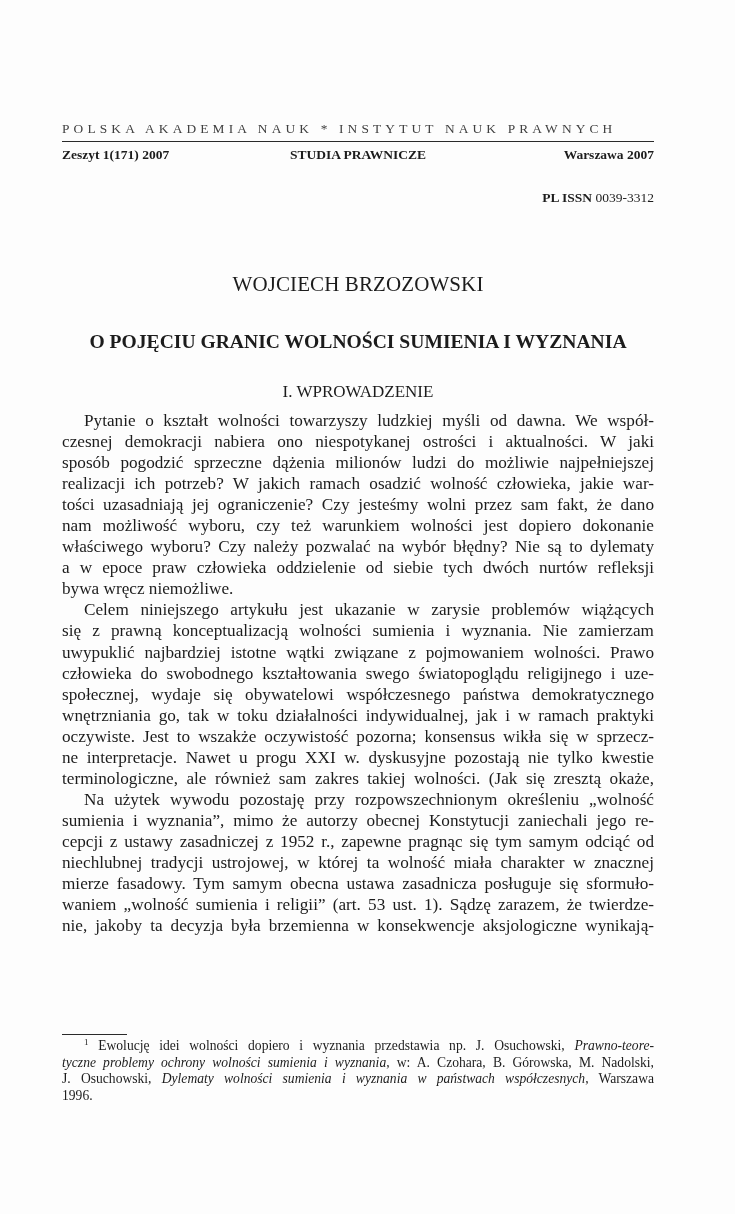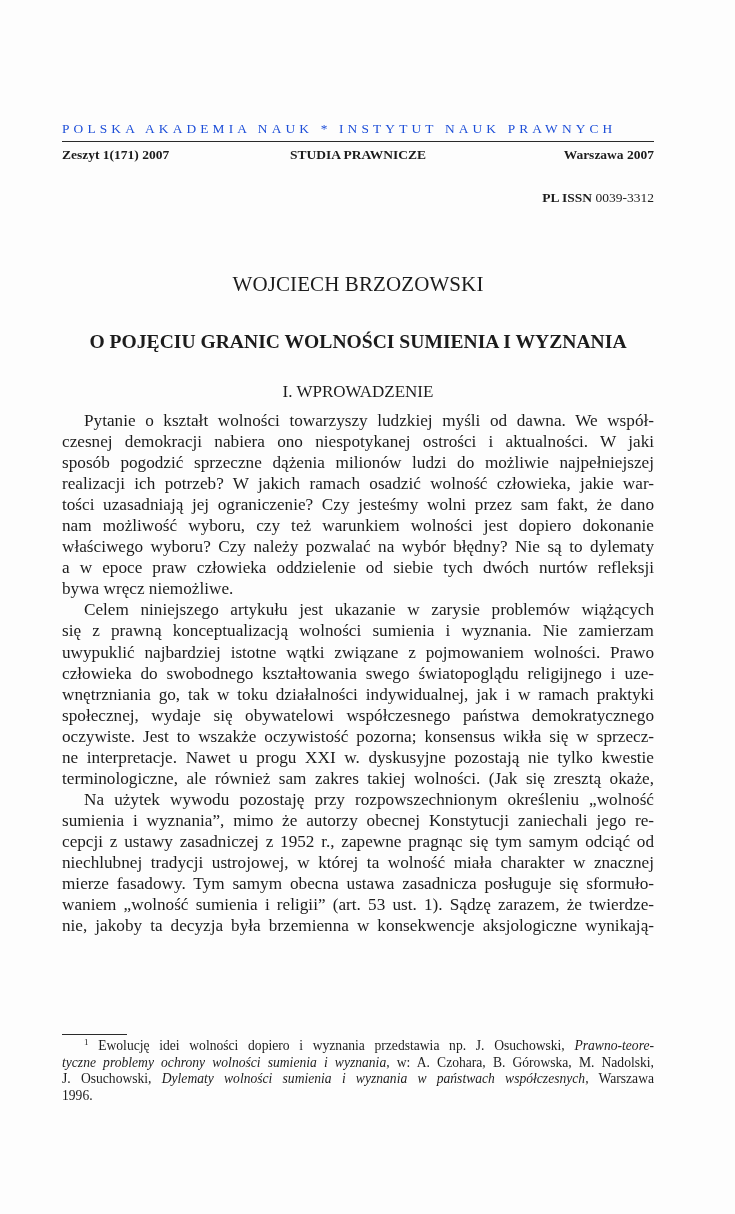--- a/index.html
+++ b/index.html
@@ -22,21 +22,21 @@
       width: 592px;
     }
     .institution {
       position: absolute;
       top: 121px;
       left: 0;
       width: 592px;
       font-size: 13.4px;
       letter-spacing: 4.15px;
       white-space: nowrap;
-      color: #1d4ed8;
+      color: #404040;
     }
     .header-rule {
       position: absolute;
       top: 141px;
       left: 0;
       width: 592px;
       height: 0;
       border-top: 1.2px solid #2a2a2a;
     }
     .header-row {
@@ -186,22 +186,22 @@
       <span class="line">nam możliwość wyboru, czy też warunkiem wolności jest dopiero dokonanie</span>
       <span class="line">właściwego wyboru? Czy należy pozwalać na wybór błędny? Nie są to dylematy</span>
       <span class="line">a w epoce praw człowieka oddzielenie od siebie tych dwóch nurtów refleksji</span>
       <span class="line last">bywa wręcz niemożliwe.</span>
     </div>
     <div class="paragraph">
       <span class="line indent">Celem niniejszego artykułu jest ukazanie w zarysie problemów wiążących</span>
       <span class="line">się z prawną konceptualizacją wolności sumienia i wyznania. Nie zamierzam</span>
       <span class="line">uwypuklić najbardziej istotne wątki związane z pojmowaniem wolności. Prawo</span>
       <span class="line">człowieka do swobodnego kształtowania swego światopoglądu religijnego i uze-</span>
+      <span class="line">społecznej, wydaje się obywatelowi współczesnego państwa demokratycznego</span>
       <span class="line">wnętrzniania go, tak w toku działalności indywidualnej, jak i w ramach praktyki</span>
-      <span class="line">społecznej, wydaje się obywatelowi współczesnego państwa demokratycznego</span>
       <span class="line">oczywiste. Jest to wszakże oczywistość pozorna; konsensus wikła się w sprzecz-</span>
       <span class="line">ne interpretacje. Nawet u progu XXI w. dyskusyjne pozostają nie tylko kwestie</span>
       <span class="line">terminologiczne, ale również sam zakres takiej wolności. (Jak się zresztą okaże,</span>
     </div>
     <div class="paragraph">
       <span class="line indent">Na użytek wywodu pozostaję przy rozpowszechnionym określeniu „wolność</span>
       <span class="line">sumienia i wyznania”, mimo że autorzy obecnej Konstytucji zaniechali jego re-</span>
       <span class="line">cepcji z ustawy zasadniczej z 1952 r., zapewne pragnąc się tym samym odciąć od</span>
       <span class="line">niechlubnej tradycji ustrojowej, w której ta wolność miała charakter w znacznej</span>
       <span class="line">mierze fasadowy. Tym samym obecna ustawa zasadnicza posługuje się sformuło-</span>

